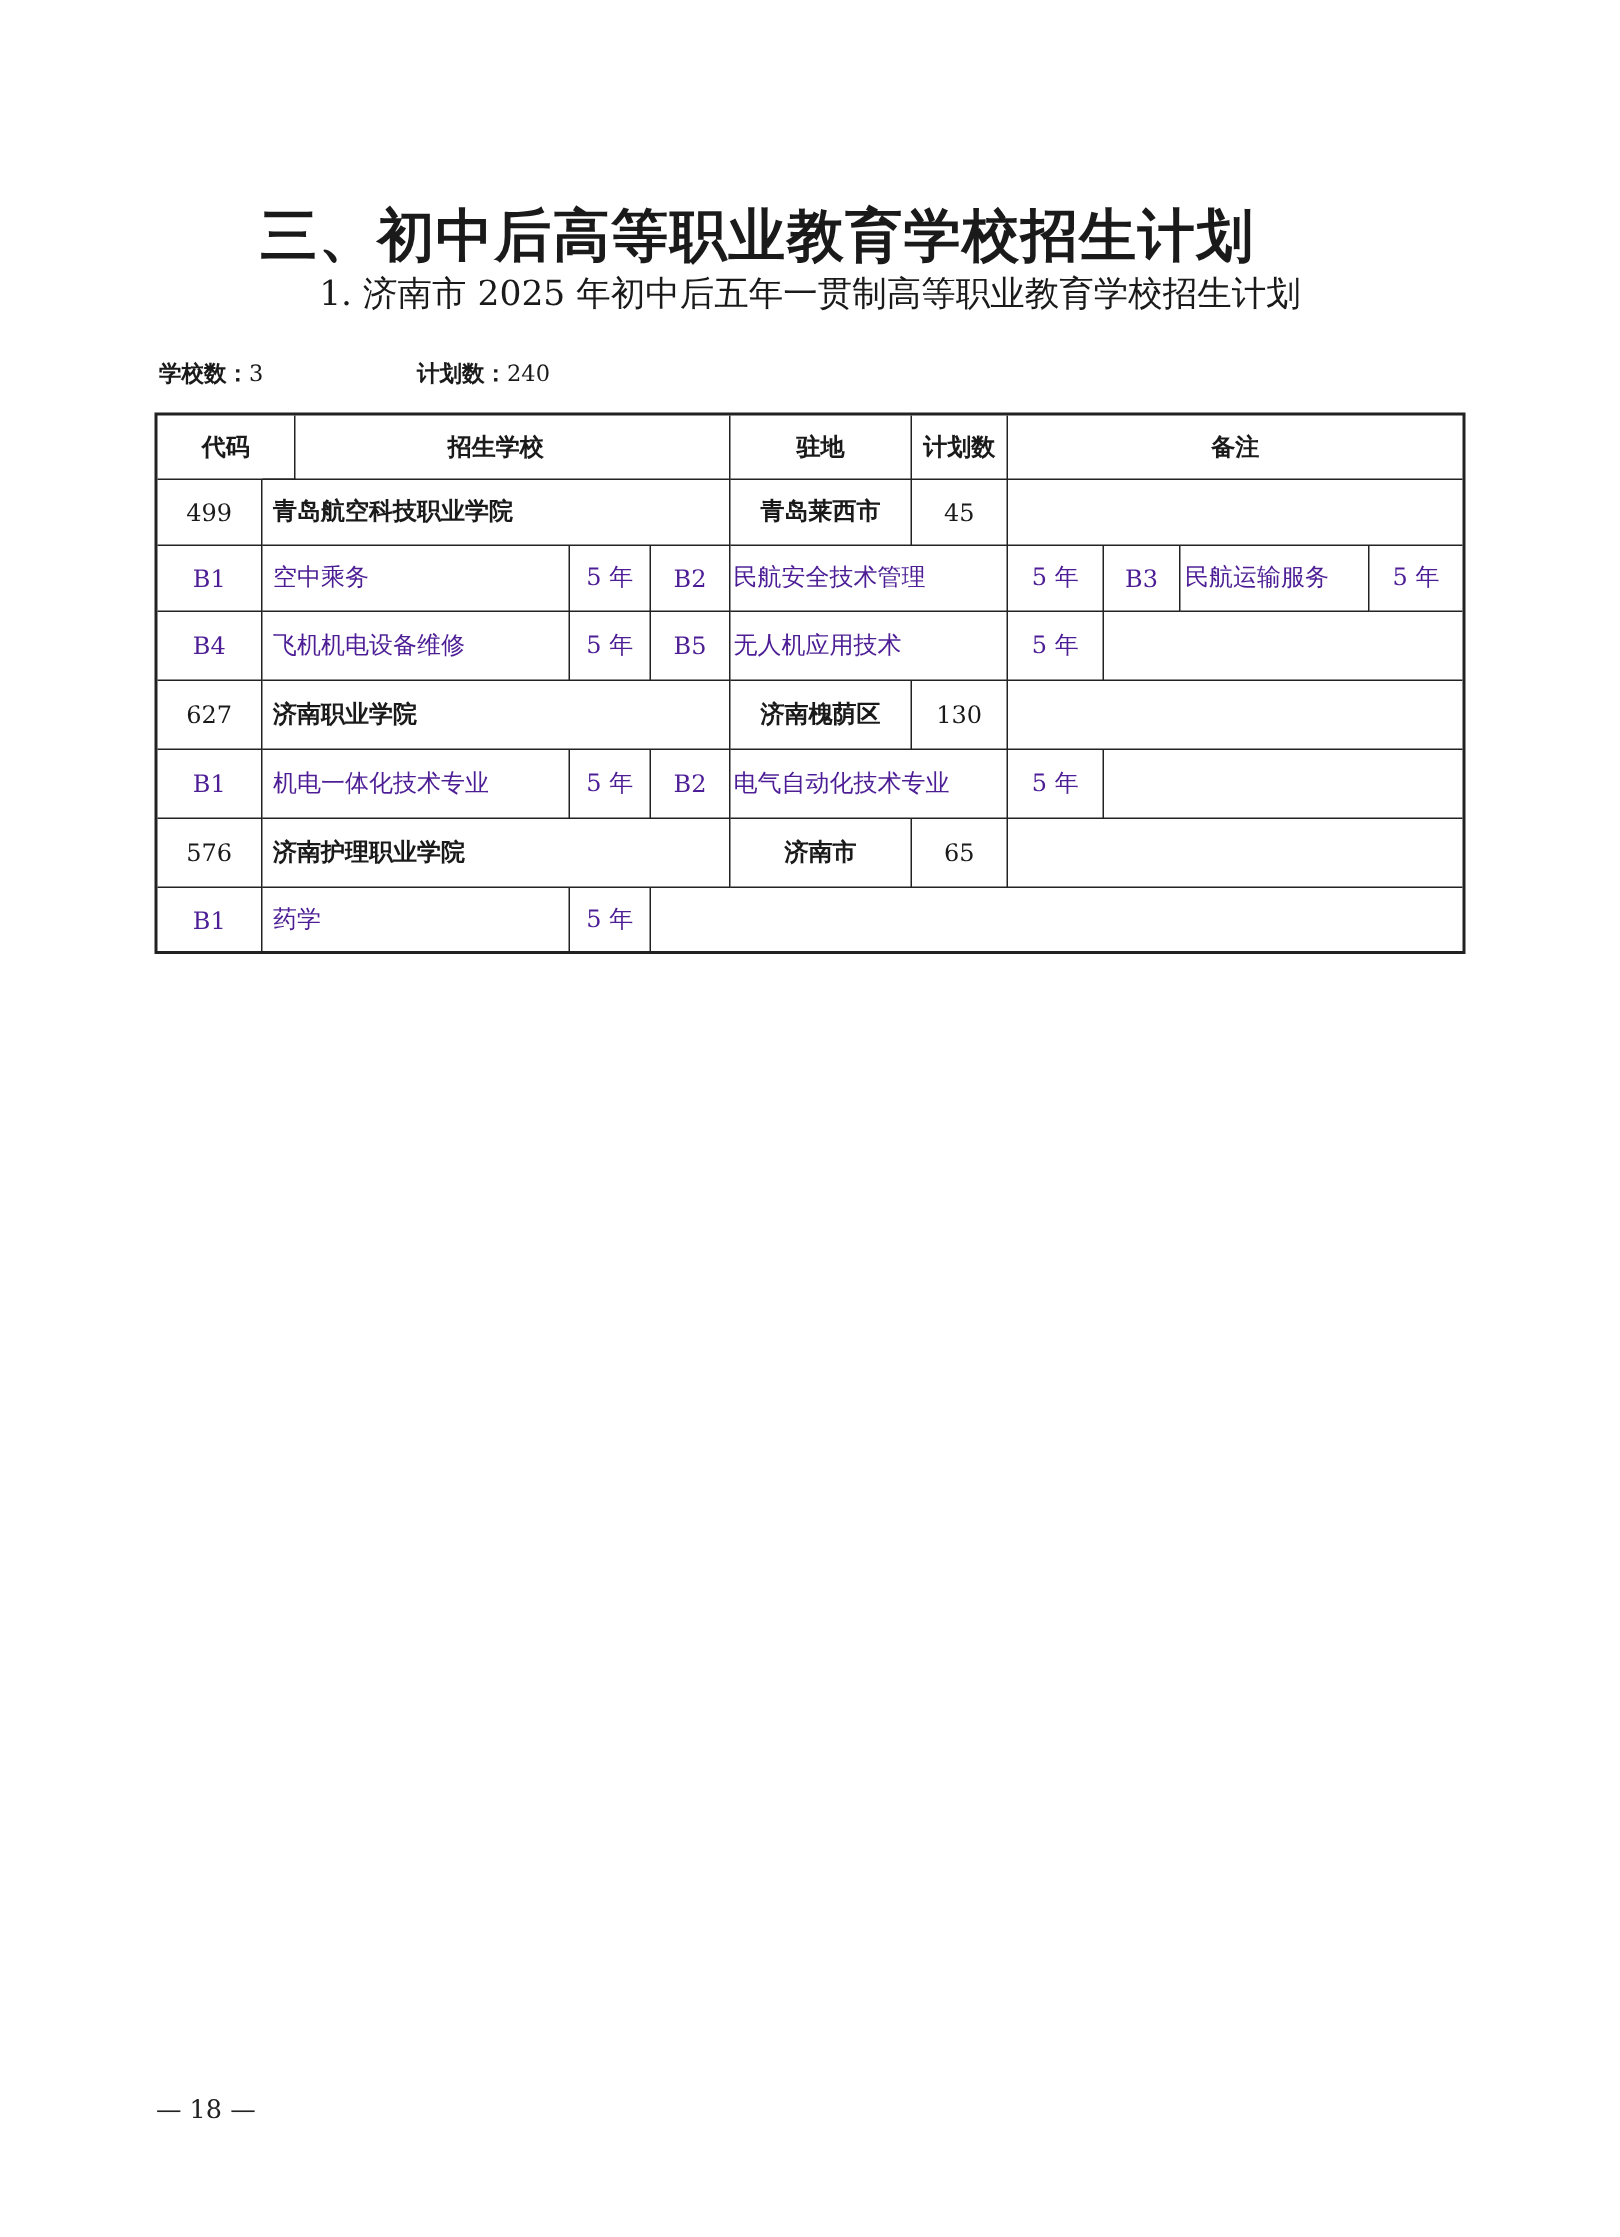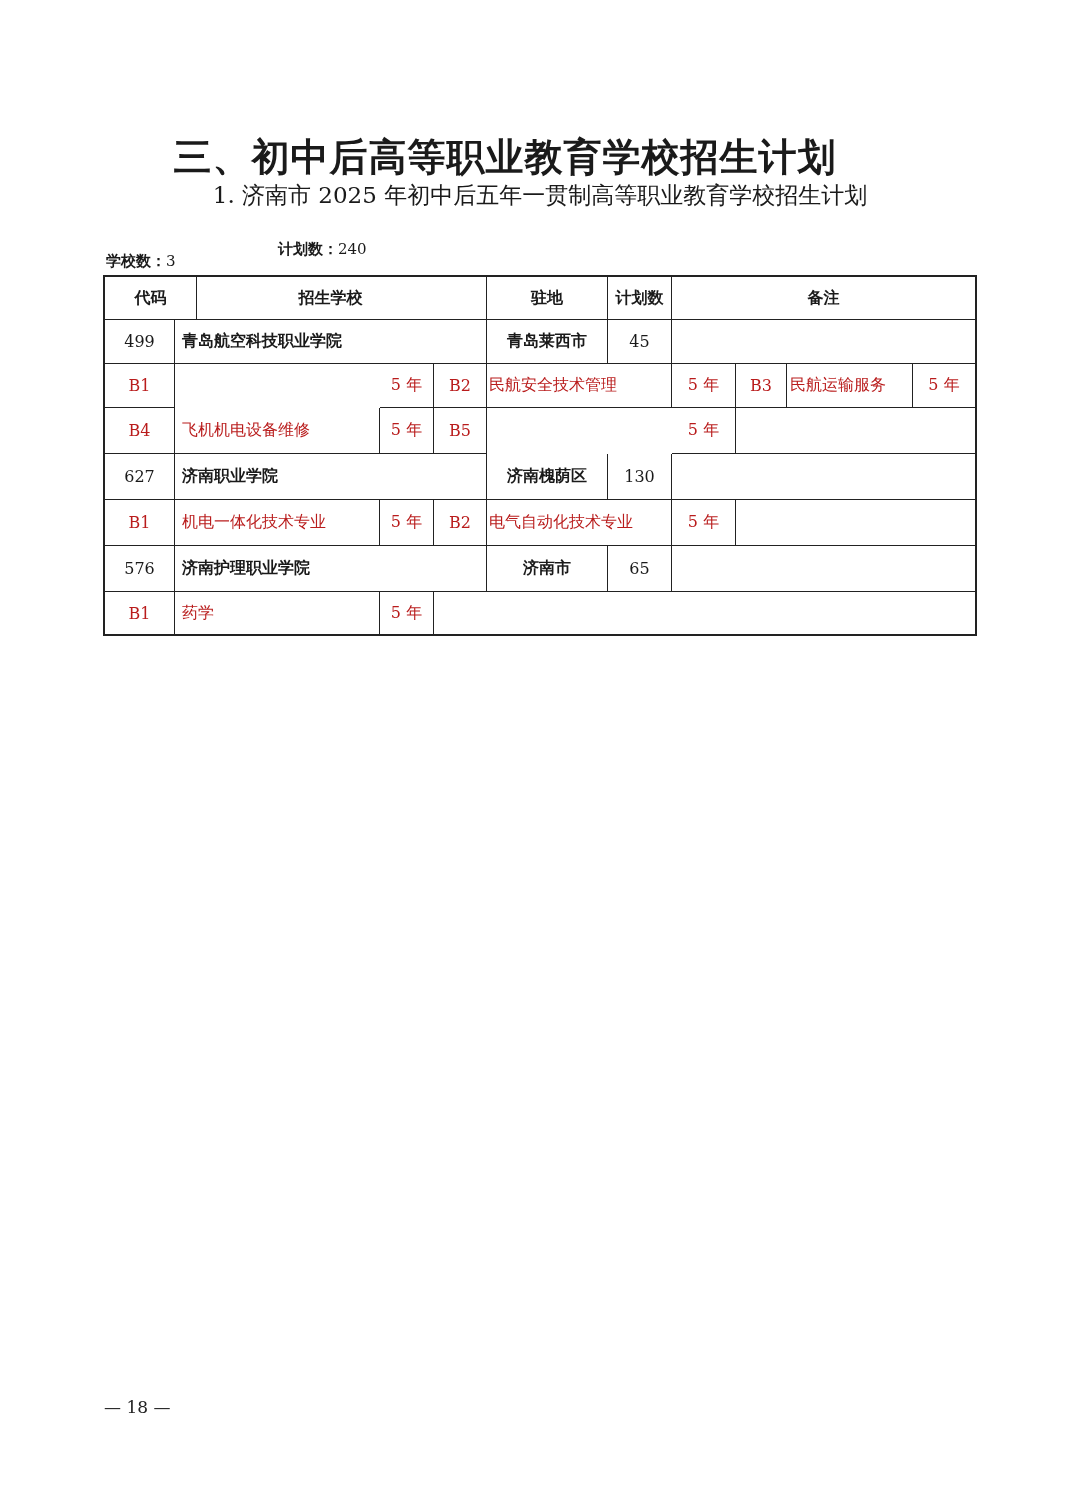--- a/index.html
+++ b/index.html
@@ -1,29 +1,29 @@
 <!DOCTYPE html>
 <html><head>
 <meta charset="utf-8">
 <style>
   html, body { margin:0; padding:0; background:#ffffff; }
   body { width:1080px; height:1491px; position:relative; overflow:hidden; font-family:"DejaVu Serif", serif; color:#1a1a1a; }
   .h1 { position:absolute; left:0; width:1010px; top:96px; text-align:center; font-size:38px; font-weight:bold; letter-spacing:1px; font-family:"DejaVu Serif", serif;margin-top:36px; }
   .h2 { position:absolute; left:0; width:1080px; top:180px; text-align:center; font-size:23px; font-family:"DejaVu Serif", serif; }
   .summary { position:absolute; top:240px; font-size:15px; font-weight:bold; font-family:"DejaVu Sans", sans-serif; }
-  .summary.left { left:106px;margin-top:12px; }
+  .summary.left { left:106px; }
   .summary.right { left:278px; }
   .summary .val { font-weight:normal; font-family:"DejaVu Serif", serif; }
   .tbl { position:absolute; left:103px; top:275px; width:874px; height:361px; border:2px solid #222; box-sizing:border-box; }
   .cell { position:absolute; box-sizing:border-box; border-right:1.5px solid #222; border-bottom:1.5px solid #222; display:flex; align-items:center; font-size:16px; overflow:hidden; white-space:nowrap; }
   .c { justify-content:center; }
   .l { justify-content:flex-start; padding-left:7px; }
   .b { font-weight:bold; font-family:"DejaVu Sans", sans-serif; }
   .n { font-family:"DejaVu Serif", serif; }
-  .major { color:#b91c1c; }
+  .major { color:#4c1d95; }
   .nr { border-right:none; }
   .nb { border-bottom:none; }
   .footer { position:absolute; left:104px; top:1397px; font-size:17px; font-family:"DejaVu Serif", serif; color:#222; }
 </style>
 </head>
 <body>
 
 <div class="h1">三、初中后高等职业教育学校招生计划</div>
 <div class="h2">1. 济南市 2025 年初中后五年一贯制高等职业教育学校招生计划</div>
 
@@ -42,32 +42,34 @@
   <div class="cell c b" style="left:503px;top:0;width:64px;height:43px;">计划数</div>
   <div class="cell c b nr" style="left:567px;top:0;width:303px;height:43px;">备注</div>
 
   <div class="cell c n" style="left:0;top:43px;width:70px;height:44px;">499</div>
   <div class="cell l b" style="left:70px;top:43px;width:312px;height:44px;">青岛航空科技职业学院</div>
   <div class="cell c b" style="left:382px;top:43px;width:121px;height:44px;">青岛莱西市</div>
   <div class="cell c n" style="left:503px;top:43px;width:64px;height:44px;">45</div>
   <div class="cell c nr" style="left:567px;top:43px;width:303px;height:44px;"></div>
 
   <div class="cell c n major" style="left:0;top:87px;width:70px;height:44px;">B1</div>
+  <div class="cell l major" style="left:70px;top:87px;width:205px;height:44px;">空中乘务</div>
   <div class="cell c major" style="left:275px;top:87px;width:54px;height:44px;">5 年</div>
   <div class="cell c n major" style="left:329px;top:87px;width:53px;height:44px;">B2</div>
   <div class="cell l major" style="left:382px;top:87px;width:185px;height:44px;padding-left:2px;">民航安全技术管理</div>
   <div class="cell c major" style="left:567px;top:87px;width:64px;height:44px;">5 年</div>
   <div class="cell c n major" style="left:631px;top:87px;width:51px;height:44px;">B3</div>
   <div class="cell l major" style="left:682px;top:87px;width:126px;height:44px;padding-left:3px;">民航运输服务</div>
   <div class="cell c major nr" style="left:808px;top:87px;width:62px;height:44px;">5 年</div>
 
   <div class="cell c n major" style="left:0;top:131px;width:70px;height:46px;">B4</div>
   <div class="cell l major" style="left:70px;top:131px;width:205px;height:46px;">飞机机电设备维修</div>
   <div class="cell c major" style="left:275px;top:131px;width:54px;height:46px;">5 年</div>
   <div class="cell c n major" style="left:329px;top:131px;width:53px;height:46px;">B5</div>
+  <div class="cell l major" style="left:382px;top:131px;width:185px;height:46px;padding-left:2px;">无人机应用技术</div>
   <div class="cell c major" style="left:567px;top:131px;width:64px;height:46px;">5 年</div>
   <div class="cell nr" style="left:631px;top:131px;width:239px;height:46px;"></div>
 
   <div class="cell c n" style="left:0;top:177px;width:70px;height:46px;">627</div>
   <div class="cell l b" style="left:70px;top:177px;width:312px;height:46px;">济南职业学院</div>
   <div class="cell c b" style="left:382px;top:177px;width:121px;height:46px;">济南槐荫区</div>
   <div class="cell c n" style="left:503px;top:177px;width:64px;height:46px;">130</div>
   <div class="cell c nr" style="left:567px;top:177px;width:303px;height:46px;"></div>
 
   <div class="cell c n major" style="left:0;top:223px;width:70px;height:46px;">B1</div>

